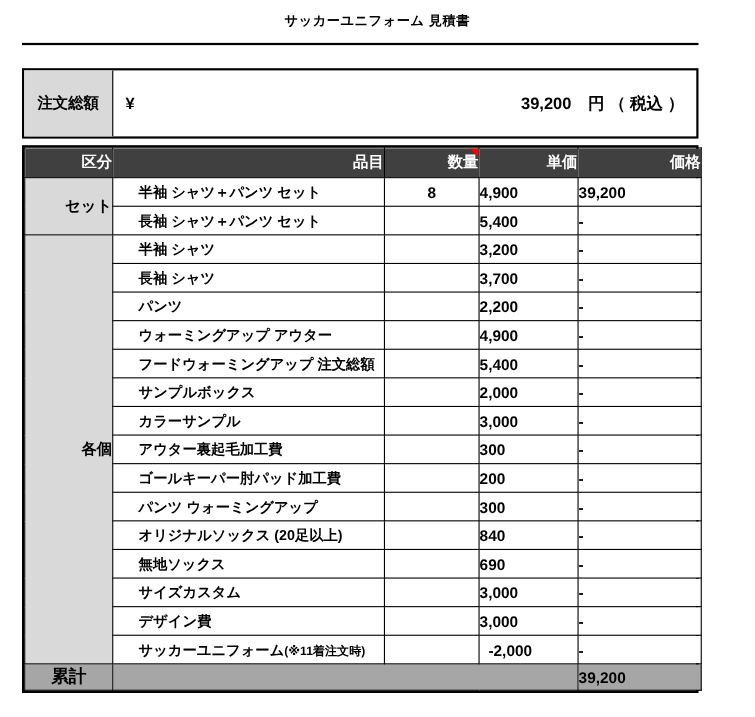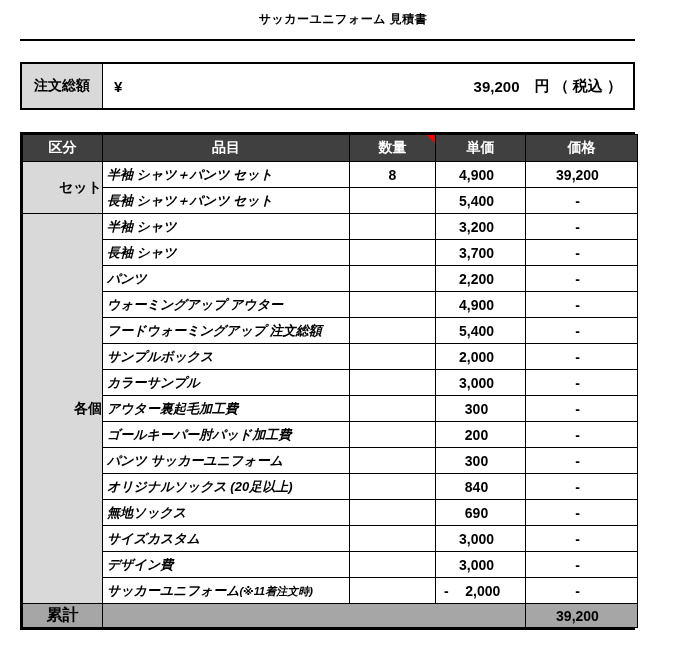--- a/index.html
+++ b/index.html
@@ -20,21 +20,21 @@
   .doc-title {
     position: absolute; top: 11px; left: 0; width: 100%;
     text-align: center; font-size: 12px; letter-spacing: 0.5px;
   }
   .title-rule {
     position: absolute; top: 39px; left: 20px; width: 615px; height: 2px;
     background: var(--border);
   }
   
   .total-box {
-    position: absolute; top: 62px; left: 20px; width: 615px; height: 48px;
+    position: absolute; top: 62px; left: 20px; width: 615px; height: 64px;
     border: 2px solid var(--border); display: flex; background: #fff; justify-content: center;
   }
   .total-box-label {
     width: 81px; flex: 0 0 81px; background: var(--group_bg);
     border-right: 1px solid var(--border);
     display: flex; align-items: center; justify-content: center;
     font-size: 14px;
   }
   .total-box-content {
     flex: 1; display: flex; align-items: center;
@@ -45,32 +45,32 @@
   .quote-table-wrap {
     position: absolute; top: 132px; left: 20px; width: 615px;
     border: 2px solid var(--border);
   }
   table {
     border-collapse: collapse; table-layout: fixed; width: 100%;
   }
   th, td { border: 1px solid var(--border); overflow: hidden; white-space: nowrap; }
   thead th {
     background: var(--header_bg); color: var(--header_text);
-    height: 27px; font-size: 14px; text-align: center; position: relative;
+    height: 27px; font-size: 14px; text-align: right; position: relative;
     font-weight: 700;
   }
   tbody td { height: 26px; background: #fff; }
   td.group {
     background: var(--group_bg); text-align: right; vertical-align: middle;
     font-size: 14px;
   }
-  td.item { text-align: left; padding-left: 4px; font-size: 13px; font-style: italic; }
+  td.item { text-align: left; padding-left: 23px; font-size: 13px; }
   td.item .note { font-size: 11px; }
   td.qty { text-align: center; font-size: 14px; }
-  td.num { text-align: center; padding-right: 8px; font-size: 14px; }
+  td.num { text-align: left; padding-right: 8px; font-size: 14px; }
   td.num .minus { float: left; padding-left: 8px; }
   tr.total-row td { background: var(--total_row_bg); height: 24px; }
   td.total-label-cell { text-align: center; font-size: 16px; }
   .comment-marker {
     position: absolute; top: 0; right: 0; width: 0; height: 0;
     border-left: 8px solid transparent;
     border-top: 8px solid var(--comment_marker);
   }
 </style>
 </head>
@@ -174,21 +174,21 @@
           <td class="num">300</td>
           <td class="num">-</td>
         </tr>
         <tr>
           <td class="item"><span>ゴールキーパー肘パッド加工費</span></td>
           <td class="qty"></td>
           <td class="num">200</td>
           <td class="num">-</td>
         </tr>
         <tr>
-          <td class="item"><span>パンツ サッカーユニフォーム</span></td>
+          <td class="item"><span>パンツ ウォーミングアップ</span></td>
           <td class="qty"></td>
           <td class="num">300</td>
           <td class="num">-</td>
         </tr>
         <tr>
           <td class="item"><span>オリジナルソックス (20足以上)</span></td>
           <td class="qty"></td>
           <td class="num">840</td>
           <td class="num">-</td>
         </tr>

